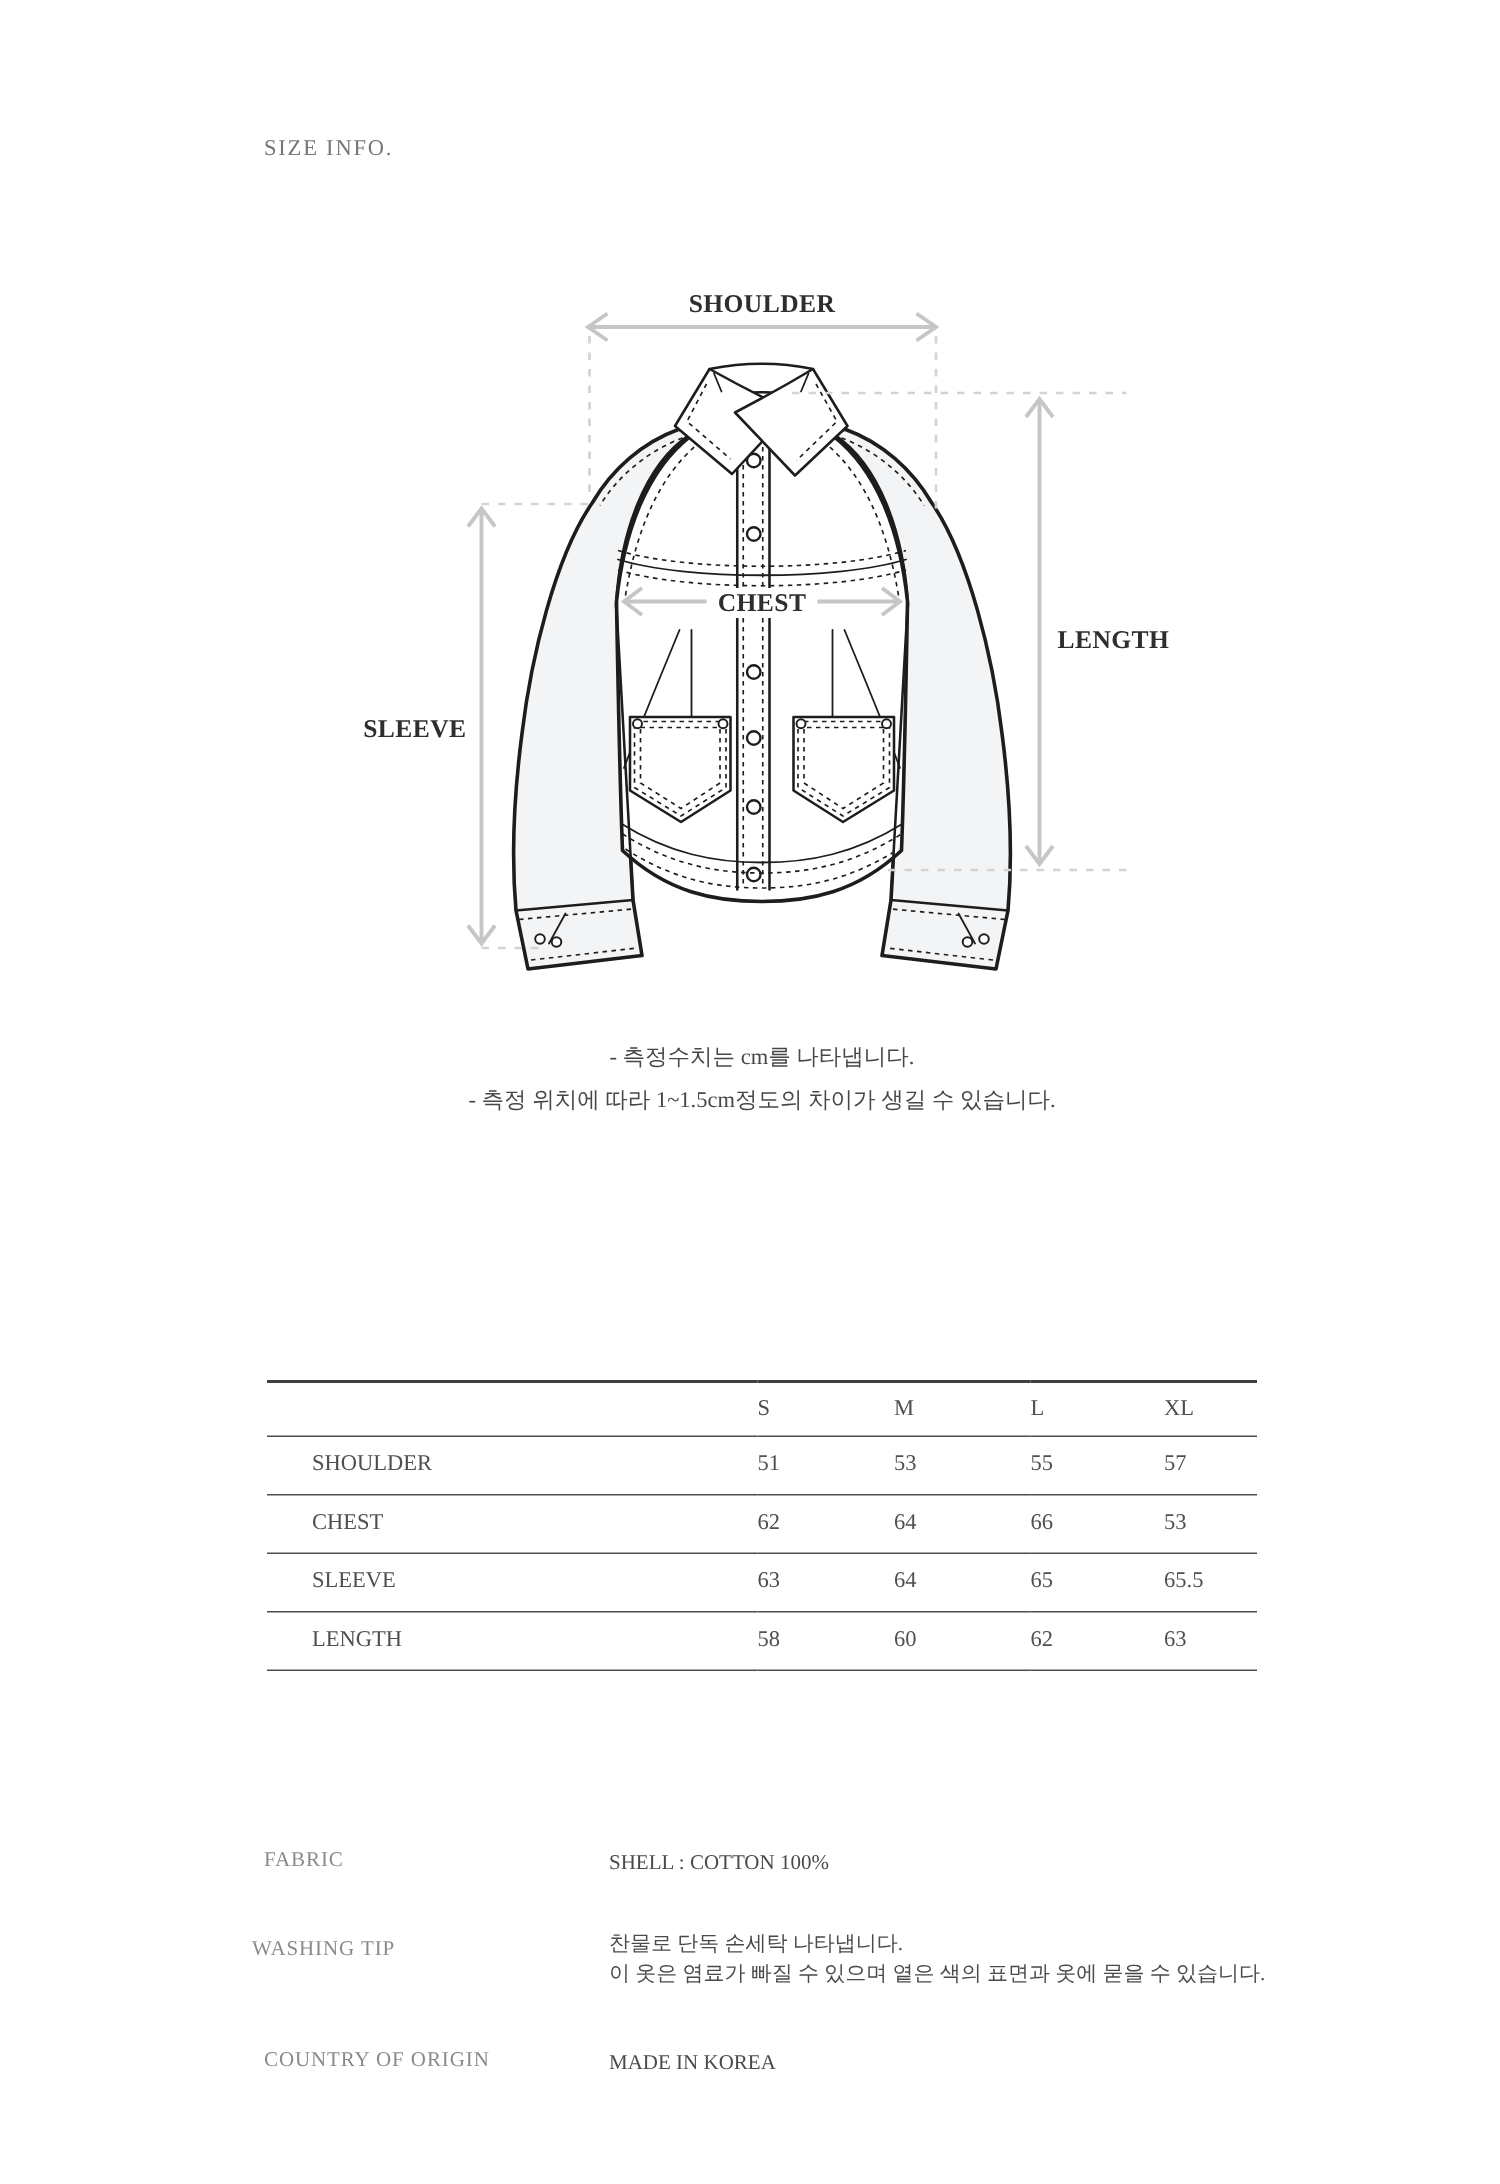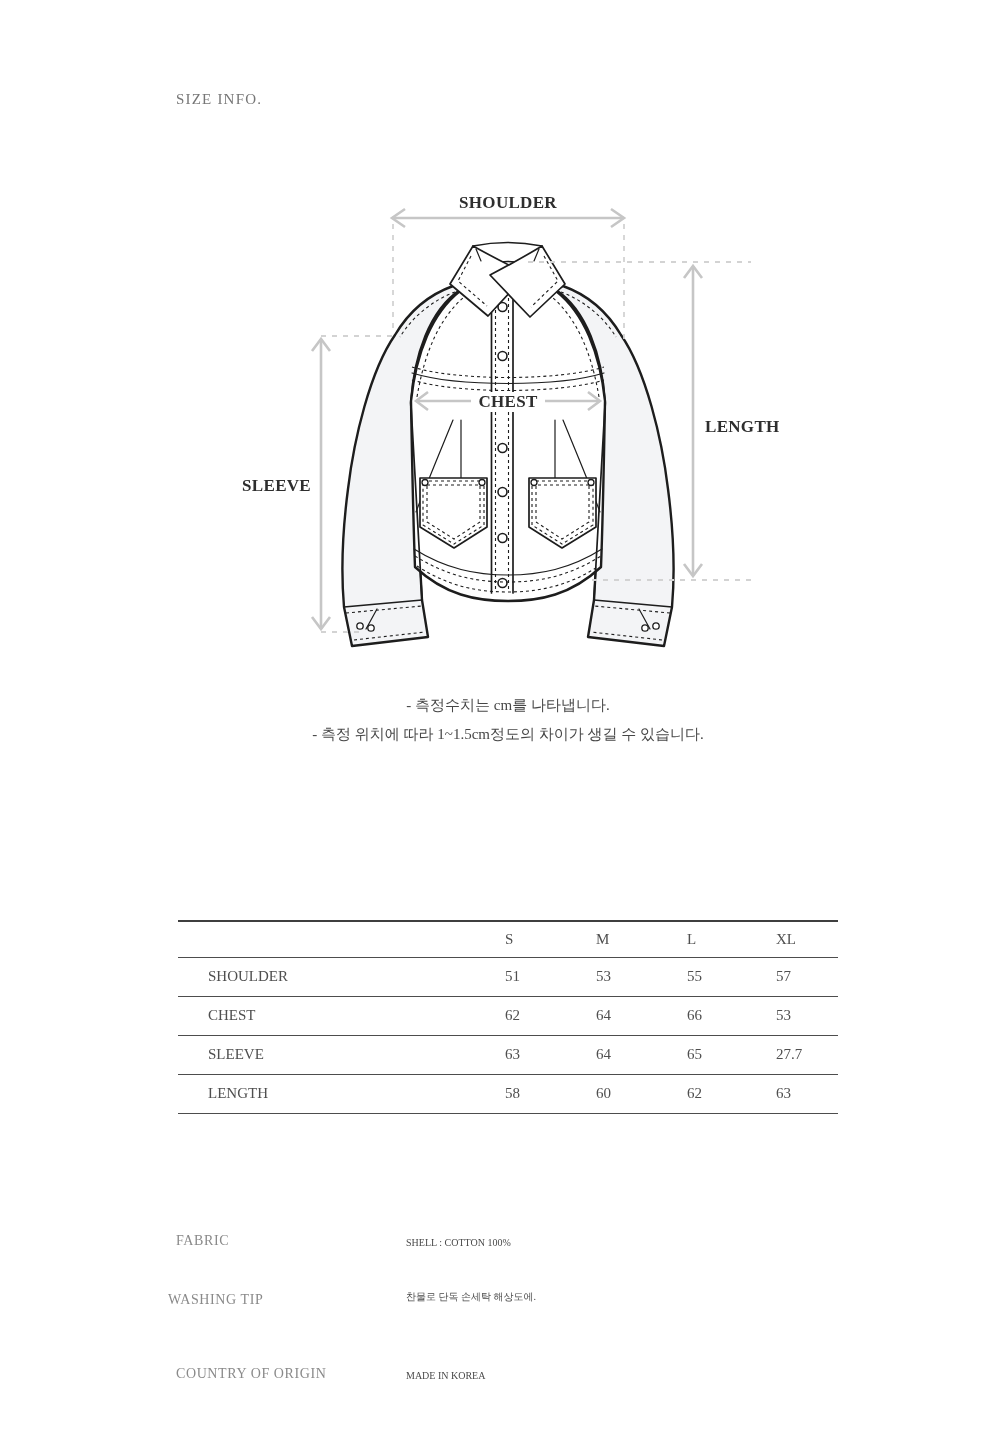--- a/index.html
+++ b/index.html
@@ -26,21 +26,21 @@
 
   .size-table{left:170px;top:905px;width:660px;border-collapse:collapse;table-layout:fixed;
               border-top:2px solid var(--table-line);font-size:15px;color:#4f4f4f;}
   .size-table th,.size-table td{font-weight:normal;text-align:left;vertical-align:middle;
               border-bottom:1px solid #4d4d4d;padding:0;}
   .size-table thead th{height:36px;}
   .size-table tbody td,.size-table tbody th{height:39px;}
   .size-table .rowlabel{padding-left:30px;}
 
   .info-label{font-size:14px;color:var(--muted);letter-spacing:.6px;font-weight:500;}
-  .info-value{font-size:10px;color:var(--text);line-height:20px;}
+  .info-value{font-size:14px;color:var(--text);line-height:20px;}
 
   svg .ln{stroke:var(--line);fill:none;stroke-linecap:round;stroke-linejoin:round;}
   svg .w25{stroke-width:2.4;} svg .w18{stroke-width:1.7;} svg .w13{stroke-width:1.2;}
   svg .dash{stroke:var(--line);stroke-width:1.1;stroke-dasharray:3 3;fill:none;}
   svg .fillbody{fill:#ffffff;} svg .fillslv{fill:var(--sleeve-fill);} svg .fillwhite{fill:#ffffff;}
   svg .arrow{stroke:var(--arrow);stroke-width:2.6;fill:none;stroke-linecap:butt;}
   svg .guide{stroke:var(--guide);stroke-width:1.8;stroke-dasharray:5 6;fill:none;}
   svg .btn{fill:#fff;stroke:var(--line);stroke-width:1.6;}
   svg .rivet{fill:#fff;stroke:var(--line);stroke-width:1.3;}
 </style>
@@ -191,36 +191,37 @@
         <td>62</td>
         <td>64</td>
         <td>66</td>
         <td>53</td>
       </tr>
       <tr>
         <td class="rowlabel">SLEEVE</td>
         <td>63</td>
         <td>64</td>
         <td>65</td>
-        <td>27.7</td>
+        <td>65.5</td>
       </tr>
       <tr>
         <td class="rowlabel">LENGTH</td>
         <td>58</td>
         <td>60</td>
         <td>62</td>
         <td>63</td>
       </tr>
     </tbody>
   </table>
 
   <div class="abs info-label" style="left:168px;top:1218px;">FABRIC</div>
   <div class="abs info-value" style="left:398px;top:1218px;">SHELL : COTTON 100%</div>
 
   <div class="abs info-label" style="left:160px;top:1277px;">WASHING TIP</div>
   <div class="abs info-value" style="left:398px;top:1272px;">
-    <div>찬물로 단독 손세탁 해상도에.</div>
+    <div>찬물로 단독 손세탁 나타냅니다.</div>
+    <div>이 옷은 염료가 빠질 수 있으며 옅은 색의 표면과 옷에 묻을 수 있습니다.</div>
   </div>
 
   <div class="abs info-label" style="left:168px;top:1351px;">COUNTRY OF ORIGIN</div>
   <div class="abs info-value" style="left:398px;top:1351px;">MADE IN KOREA</div>
 
 </div>
 
 </body></html>

